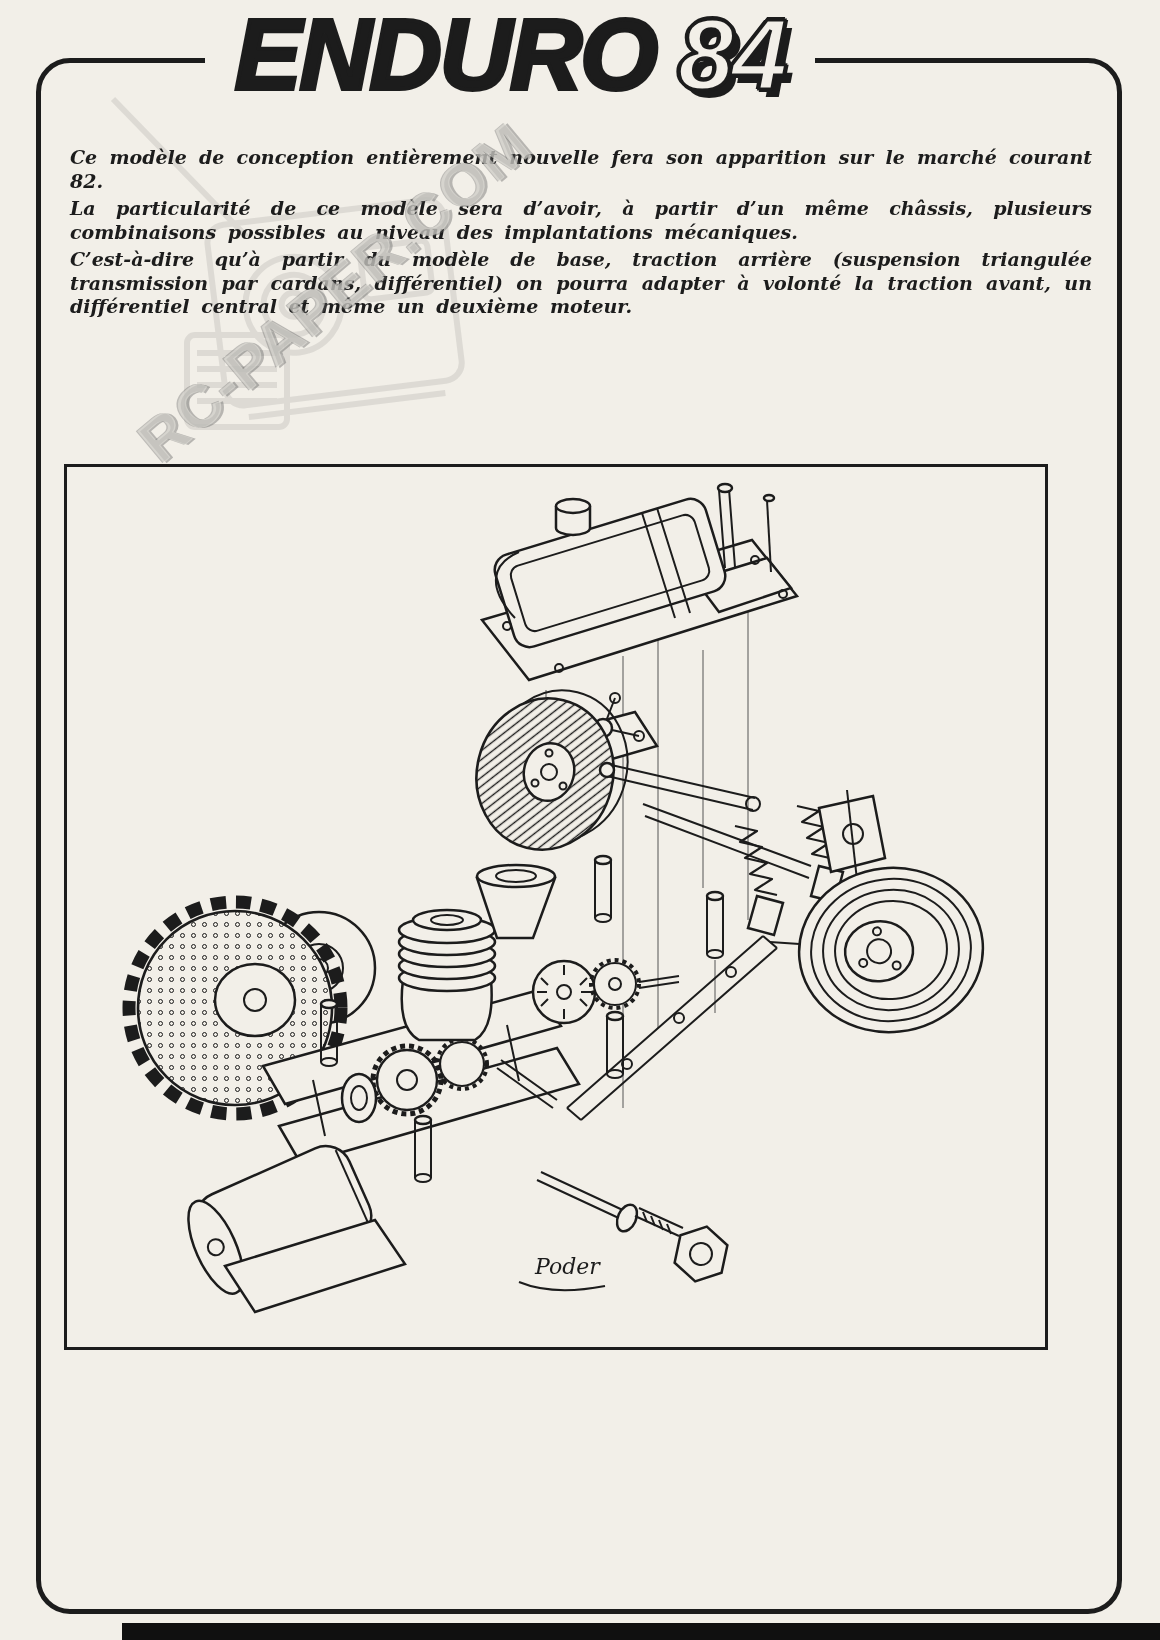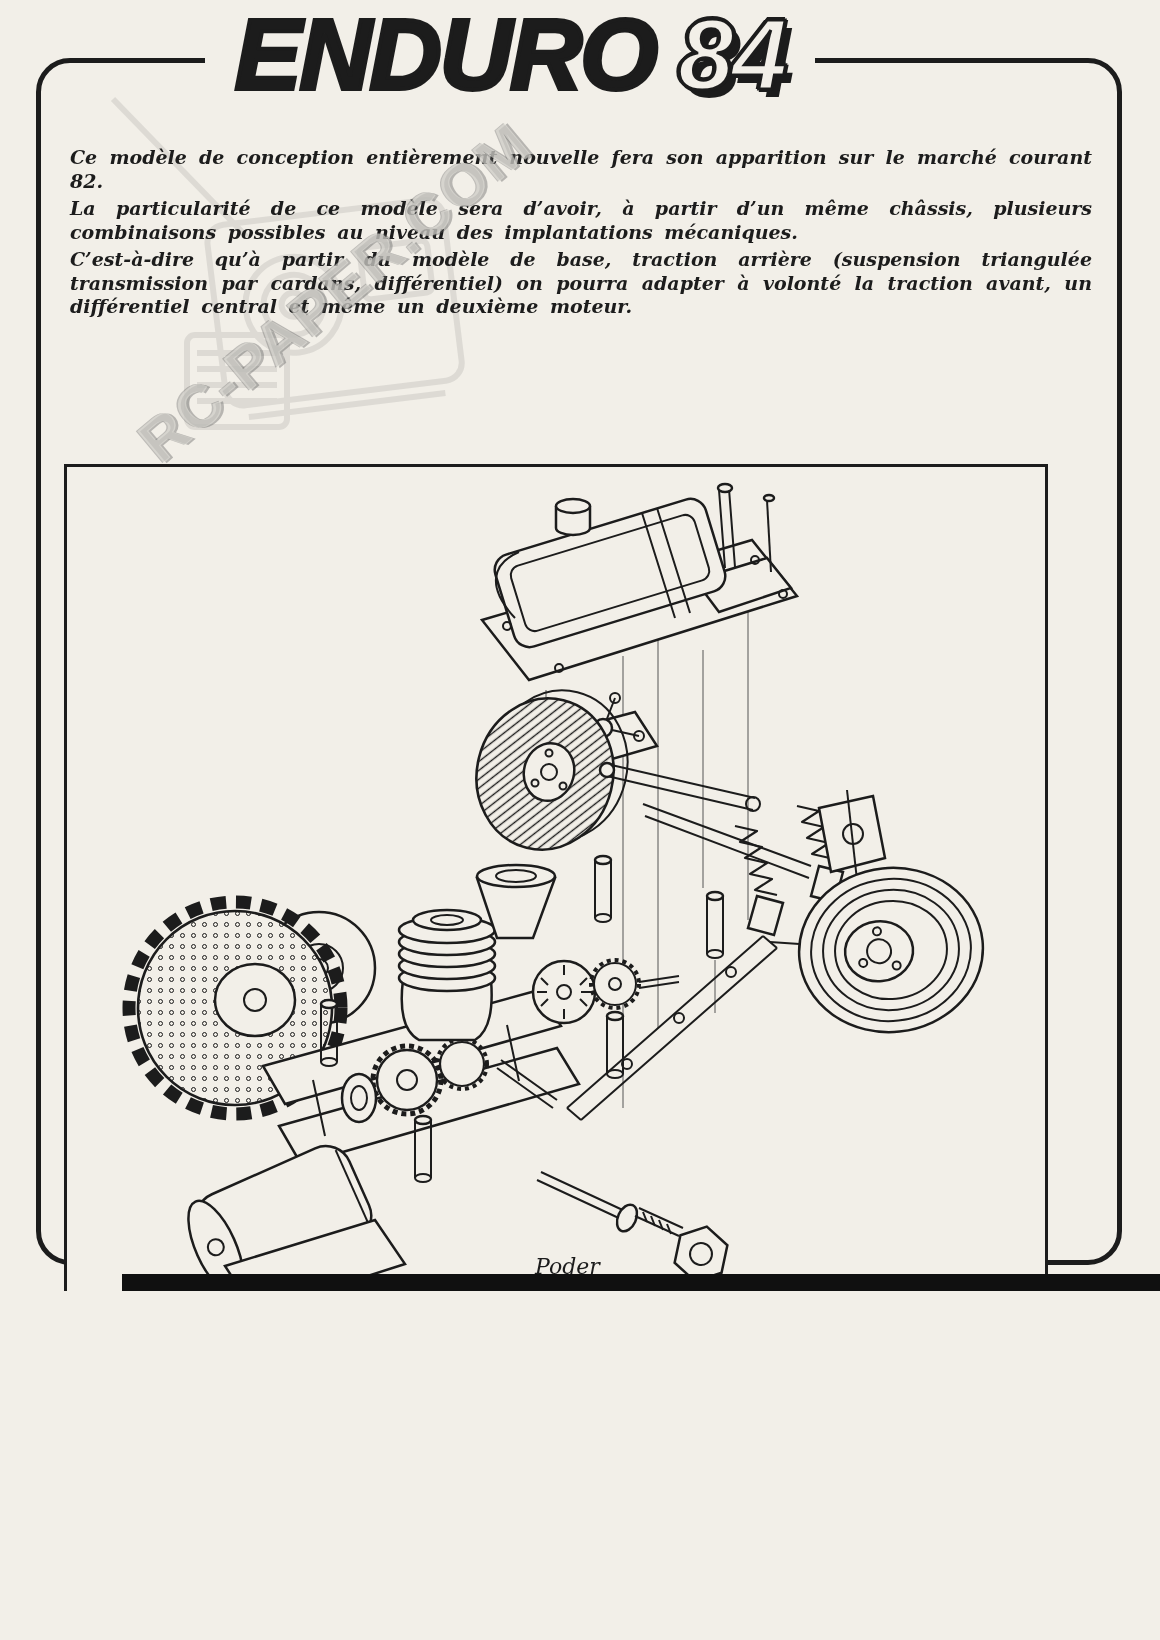--- a/index.html
+++ b/index.html
@@ -1,16 +1,16 @@
 <!DOCTYPE html>
 <html style="--paper: #f2efe8; --ink: #1c1c1c;"><head>
 <meta charset="utf-8">
 <style>
   html,body{margin:0;padding:0;background:#f2efe8;}
-  .page{position:relative;width:1160px;height:1291px;background:var(--paper,#f2efe8);overflow:hidden;font-family:"DejaVu Serif",serif;color:var(--ink,#1c1c1c);}
+  .page{position:relative;width:1160px;height:1640px;background:var(--paper,#f2efe8);overflow:hidden;font-family:"DejaVu Serif",serif;color:var(--ink,#1c1c1c);}
 
   
   .frame{position:absolute;left:36px;top:58px;right:38px;bottom:26px;border:5px solid var(--ink,#1c1c1c);border-radius:34px;z-index:1;}
 
   
   .title-wrap{position:absolute;top:2px;left:0;width:1020px;text-align:center;z-index:5;}
   .title-inner{display:inline-block;background:var(--paper,#f2efe8);padding:0 30px;line-height:1;}
   h1{margin:0;font-family:"Liberation Sans",sans-serif;font-style:italic;font-weight:bold;font-size:100px;letter-spacing:-2px;line-height:1.05;white-space:nowrap;}
   .enduro{color:var(--ink,#1c1c1c);-webkit-text-stroke:4px var(--ink,#1c1c1c);}
   .num84{color:var(--paper,#f2efe8);-webkit-text-stroke:3px var(--ink,#1c1c1c);margin-left:22px;

